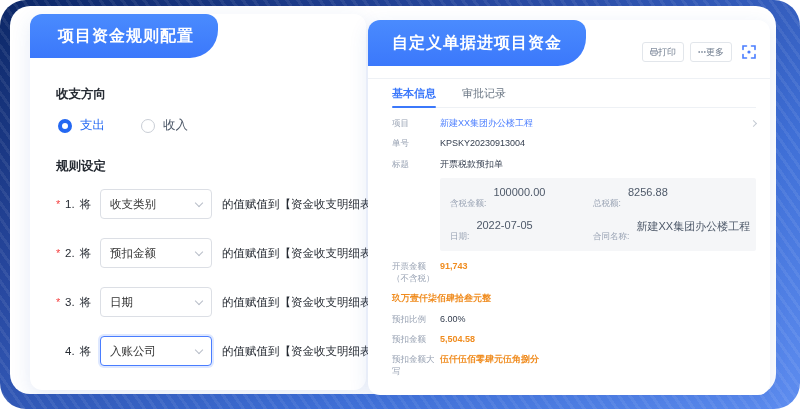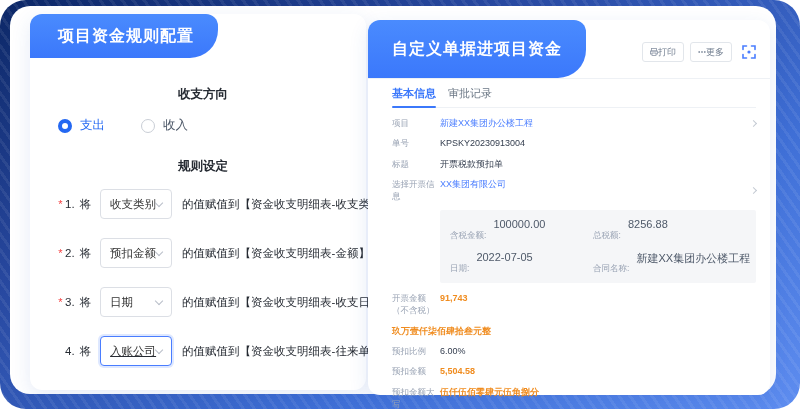--- a/index.html
+++ b/index.html
@@ -18,57 +18,57 @@
   .card { position:absolute; background:#fff; border-radius:12px;
     box-shadow:0 6px 20px rgba(43,92,191,0.12); }
   .card-left  { left:30px;  top:14px; width:336px; height:376px; }
   .card-right { left:368px; top:20px; width:402px; height:375px; }
 
   .ribbon { position:absolute; top:0; left:0; color:#fff; font-weight:bold;
     display:flex; align-items:center; padding:0 24px;
     background:linear-gradient(180deg,#4a8bfe,#3b78fb);
     border-radius:12px 12px 28px 0; }
   .ribbon-left  { height:44px; font-size:16px; letter-spacing:1px;padding-left:28px; }
-  .ribbon-right { height:58px; font-size:16px; letter-spacing:1px; }
+  .ribbon-right { height:46px; font-size:16px; letter-spacing:1px; }
 
   
-  .pl-content { position:absolute; top:72px; left:26px; right:16px;text-align:center; }
+  .pl-content { position:absolute; top:72px; left:26px; right:16px; }
   .section-title { font-size:12.5px; font-weight:bold; color:#262b33; margin-bottom:14px; }
   .radio-row { display:flex; gap:36px; margin:0 0 24px 2px; }
   .radio { display:flex; align-items:center; gap:8px; font-size:12.5px; cursor:pointer; }
   .rdot { width:14px; height:14px; border-radius:50%; flex-shrink:0; }
   .rdot.on  { border:4.5px solid #2468f2; background:#fff; }
   .rdot.off { border:1px solid #c9ced6; background:#fff; }
   .rlabel.on  { color:#2468f2; }
   .rlabel.off { color:#4e5969; }
 
   .rule-row { display:flex; align-items:center; margin-bottom:19px;
     font-size:11.5px; color:#262b33; white-space:nowrap; }
   .req { width:9px; color:#f53f3f; font-size:11px; flex-shrink:0; }
   .rule-num { margin-right:5px; }
   .rule-word { margin-right:9px; }
-  .select { width:72px; height:30px; border:1px solid #dcdfe5; border-radius:4px;
+  .select { width:112px; height:30px; border:1px solid #dcdfe5; border-radius:4px;
     background:#fff; display:flex; align-items:center; justify-content:space-between;
     padding:0 9px; margin-right:10px; flex-shrink:0; cursor:pointer; }
-  .select.focused { border-color:#4a7dff; box-shadow:0 0 0 2px rgba(74,125,255,0.18);text-decoration:underline; }
+  .select.focused { border-color:#4a7dff; box-shadow:0 0 0 2px rgba(74,125,255,0.18); }
   .select .val { font-size:11.5px; color:#333; }
   .caret { width:6px; height:6px; border-right:1.5px solid #b8bec8;
     border-bottom:1.5px solid #b8bec8; transform:rotate(45deg); margin-top:-3px; }
   .suffix { font-size:11.5px; color:#262b33; }
 
   
   .toolbar { position:absolute; top:22px; right:13px; display:flex; gap:6px; align-items:center; }
   .tbtn { height:20px; border:1px solid #e2e6eb; border-radius:3px; background:#fff;
     display:flex; align-items:center; padding:0 7px;
     font-size:9px; color:#707d8f; cursor:pointer; }
   .expand { width:16px; height:16px; margin-left:3px; cursor:pointer; }
 
   .pr-divider { position:absolute; top:58px; left:0; right:0; height:1px; background:#eef1f5; }
   .tabs { position:absolute; top:59px; left:24px; right:14px; height:29px;
-    display:flex; gap:12px; border-bottom:1px solid #eef1f5; }
+    display:flex; gap:26px; border-bottom:1px solid #eef1f5; }
   .tab { font-size:11px; color:#6b7785; display:flex; align-items:center;
     position:relative; cursor:pointer; }
   .tab.active { color:#3b78fb; font-weight:bold; }
   .tab.active::after { content:""; position:absolute; bottom:-1px; left:0; right:0;
     height:2px; background:#3b78fb; border-radius:1px; }
 
   .rows { position:absolute; top:97px; left:24px; right:14px; }
   .frow { display:flex; align-items:flex-start; margin-bottom:7.5px; }
   .flabel { width:48px; flex-shrink:0; font-size:8.5px; color:#98a2b3;
     line-height:1.4; padding-top:1px; }
@@ -206,27 +206,20 @@
     <div class="frow">
       <span class="flabel">单号</span>
       <span class="fvalue">KPSKY20230913004</span>
     </div>
 
     <div class="frow">
       <span class="flabel">标题</span>
       <span class="fvalue">开票税款预扣单</span>
     </div>
 
-    <div class="frow">
-      <span class="flabel">选择开票信息</span>
-      <span class="fvalue link">XX集团有限公司</span>
-      <span class="chev">
-          <i></i>
-        </span>
-    </div>
 
     <div class="info-box">
       <div class="ib-cell">
         <span class="ib-label">含税金额:</span>
         <span class="ib-val">100000.00</span>
       </div>
       <div class="ib-cell">
         <span class="ib-label">总税额:</span>
         <span class="ib-val">8256.88</span>
       </div>

